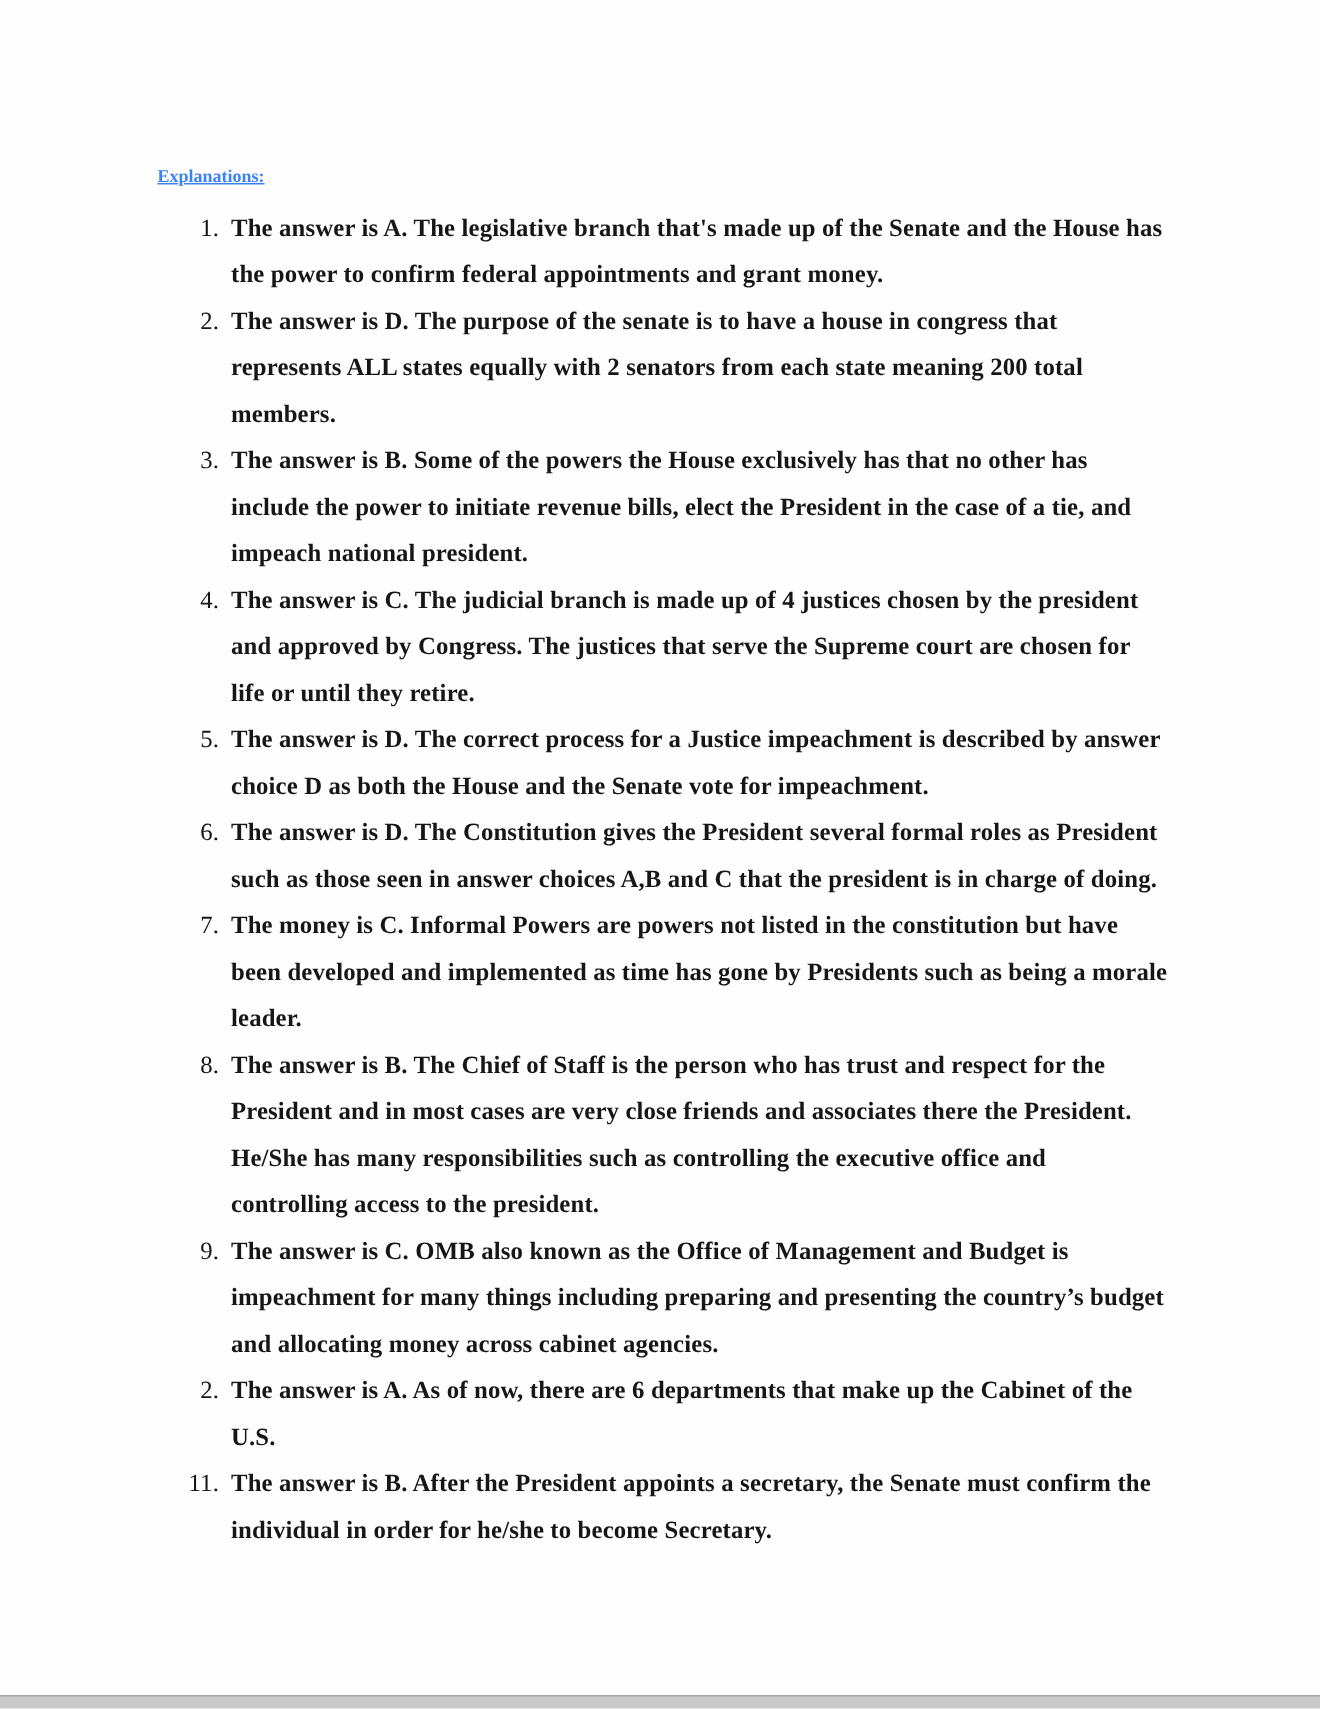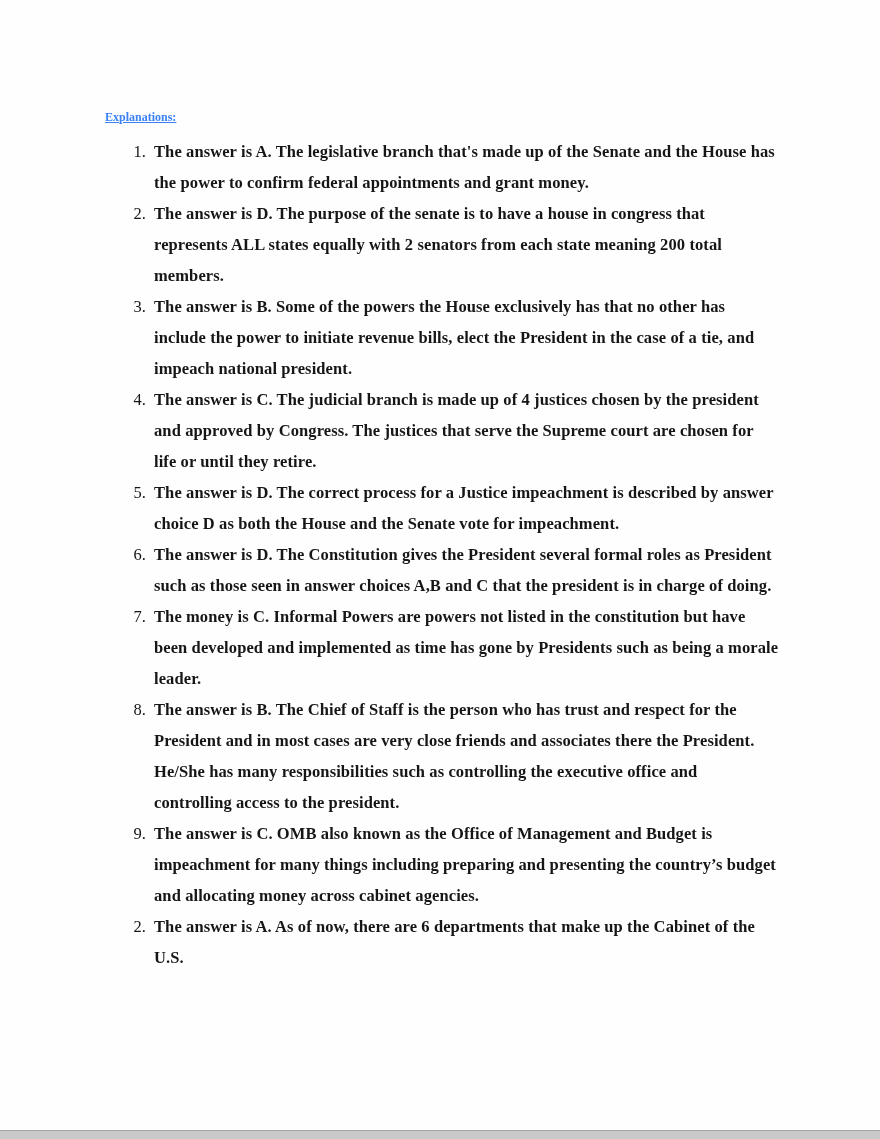--- a/index.html
+++ b/index.html
@@ -121,17 +121,21 @@
   <li class="explanation-item">
     <span class="item-number">9.</span>
     <span class="item-text">The answer is C. OMB also known as the Office of Management and Budget is impeachment for many things including preparing and presenting the country’s budget and allocating money across cabinet agencies.</span>
   </li>
 
   <li class="explanation-item">
     <span class="item-number">2.</span>
     <span class="item-text">The answer is A. As of now, there are 6 departments that make up the Cabinet of the U.S.</span>
   </li>
 
+  <li class="explanation-item">
+    <span class="item-number">11.</span>
+    <span class="item-text">The answer is B. After the President appoints a secretary, the Senate must confirm the individual in order for he/she to become Secretary.</span>
+  </li>
 </ol>
 
   <div class="page-boundary"></div>
 
 </div>
 
 </body></html>

